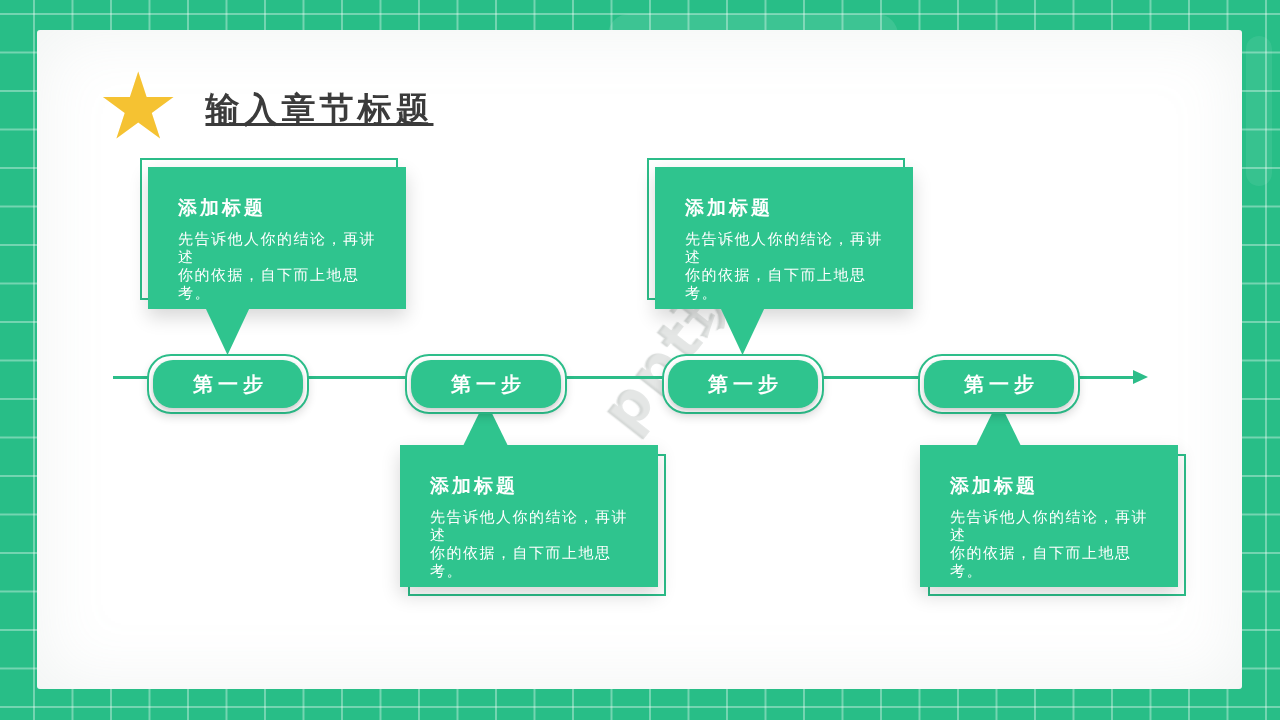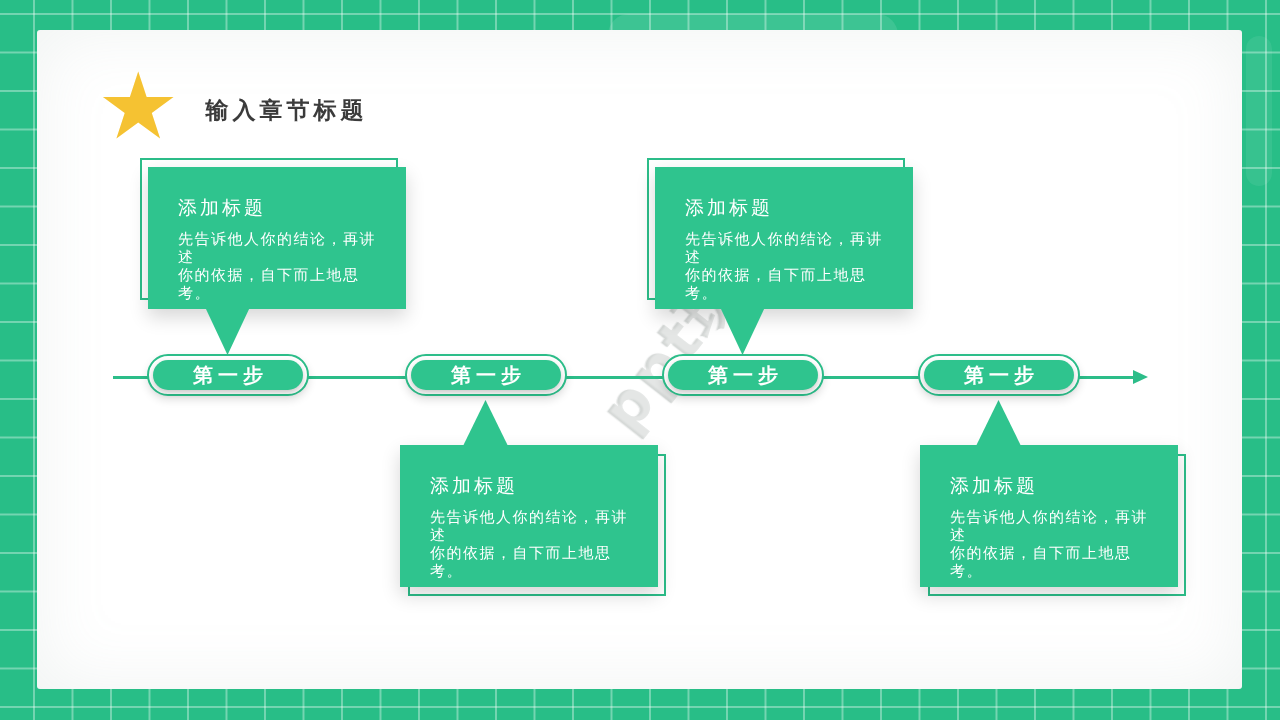--- a/index.html
+++ b/index.html
@@ -30,21 +30,21 @@
   .panel{
     position:absolute;left:37px;top:30px;width:1205px;height:659px;
     background:#fff;border-radius:3px;
     box-shadow:inset 0 0 70px rgba(150,170,165,0.14);
   }
 
   .header{position:absolute;left:60px;top:34px;display:flex;align-items:center;}
   .star{font-size:92px;line-height:86px;color:var(--star-yellow);}
   .title{
     margin-left:26px;margin-top:6px;
-    font-size:23px;font-weight:800;color:var(--title-color);letter-spacing:4px;
+    font-size:34px;font-weight:800;color:var(--title-color);letter-spacing:4px;text-decoration:underline;
   }
 
   .watermark{
     position:absolute;left:505px;top:255px;width:300px;text-align:center;
     transform:rotate(-52deg);
     font-size:60px;font-weight:bold;letter-spacing:3px;
     color:rgba(172,178,176,0.30);
     text-shadow:2px 2px 2px rgba(255,255,255,0.9), -1px -1px 1px rgba(140,150,146,0.22);
     z-index:1;white-space:nowrap;
   }
@@ -52,21 +52,21 @@
   
   .tl-line{position:absolute;left:76px;top:346px;width:1022px;height:3px;background:var(--accent);z-index:2;}
   .tl-arrow{
     position:absolute;left:1096px;top:340px;width:0;height:0;z-index:2;
     border-left:15px solid var(--accent);
     border-top:7px solid transparent;border-bottom:7px solid transparent;
   }
 
   
   .pill{
-    position:absolute;top:324px;width:162px;height:42px;z-index:4;
+    position:absolute;top:324px;width:162px;height:60px;z-index:4;
     background:#fff;border:2px solid var(--accent);border-radius:24px;
     box-shadow:0 4px 8px rgba(0,0,0,0.12);
   }
   .p1{left:110px}.p2{left:368px}.p3{left:625px}.p4{left:881px}
   .pill-inner{
     position:absolute;inset:4px;background:var(--box-green);border-radius:20px;
     display:flex;align-items:center;justify-content:center;
     color:#fff;font-weight:bold;font-size:20px;letter-spacing:5px;text-indent:5px;
     box-shadow:0 3px 6px rgba(0,0,0,0.22);
   }
@@ -78,21 +78,21 @@
   .c3{left:618px;top:137px;}
   .c4{left:883px;top:415px;}
   .outline{position:absolute;width:258px;height:142px;border:2px solid var(--accent);}
   .c-above .outline{left:-8px;top:-9px;}
   .c-below .outline{left:8px;top:9px;}
   .bubble{
     position:absolute;inset:0;background:var(--box-green);
     box-shadow:0 8px 18px rgba(0,0,0,0.16);
     padding:28px 24px 0 30px;
   }
-  .c-title{color:#fff;font-size:19px;font-weight:normal;letter-spacing:3px;margin-bottom:9px;}
+  .c-title{color:#fff;font-size:19px;font-weight:bold;letter-spacing:3px;margin-bottom:9px;}
   .c-body{color:#fff;font-size:15px;line-height:18px;letter-spacing:1.5px;}
   .tail{position:absolute;width:45px;background:var(--box-green);z-index:3;}
   .c-above .tail{top:140px;height:48px;clip-path:polygon(0 0,100% 0,50% 100%);}
   .c-below .tail{top:-45px;height:46px;clip-path:polygon(50% 0,100% 100%,0 100%);}
   .c1 .tail{left:57px;}
   .c2 .tail{left:63px;}
   .c3 .tail{left:65px;}
   .c4 .tail{left:56px;}
 </style>
 </head>

